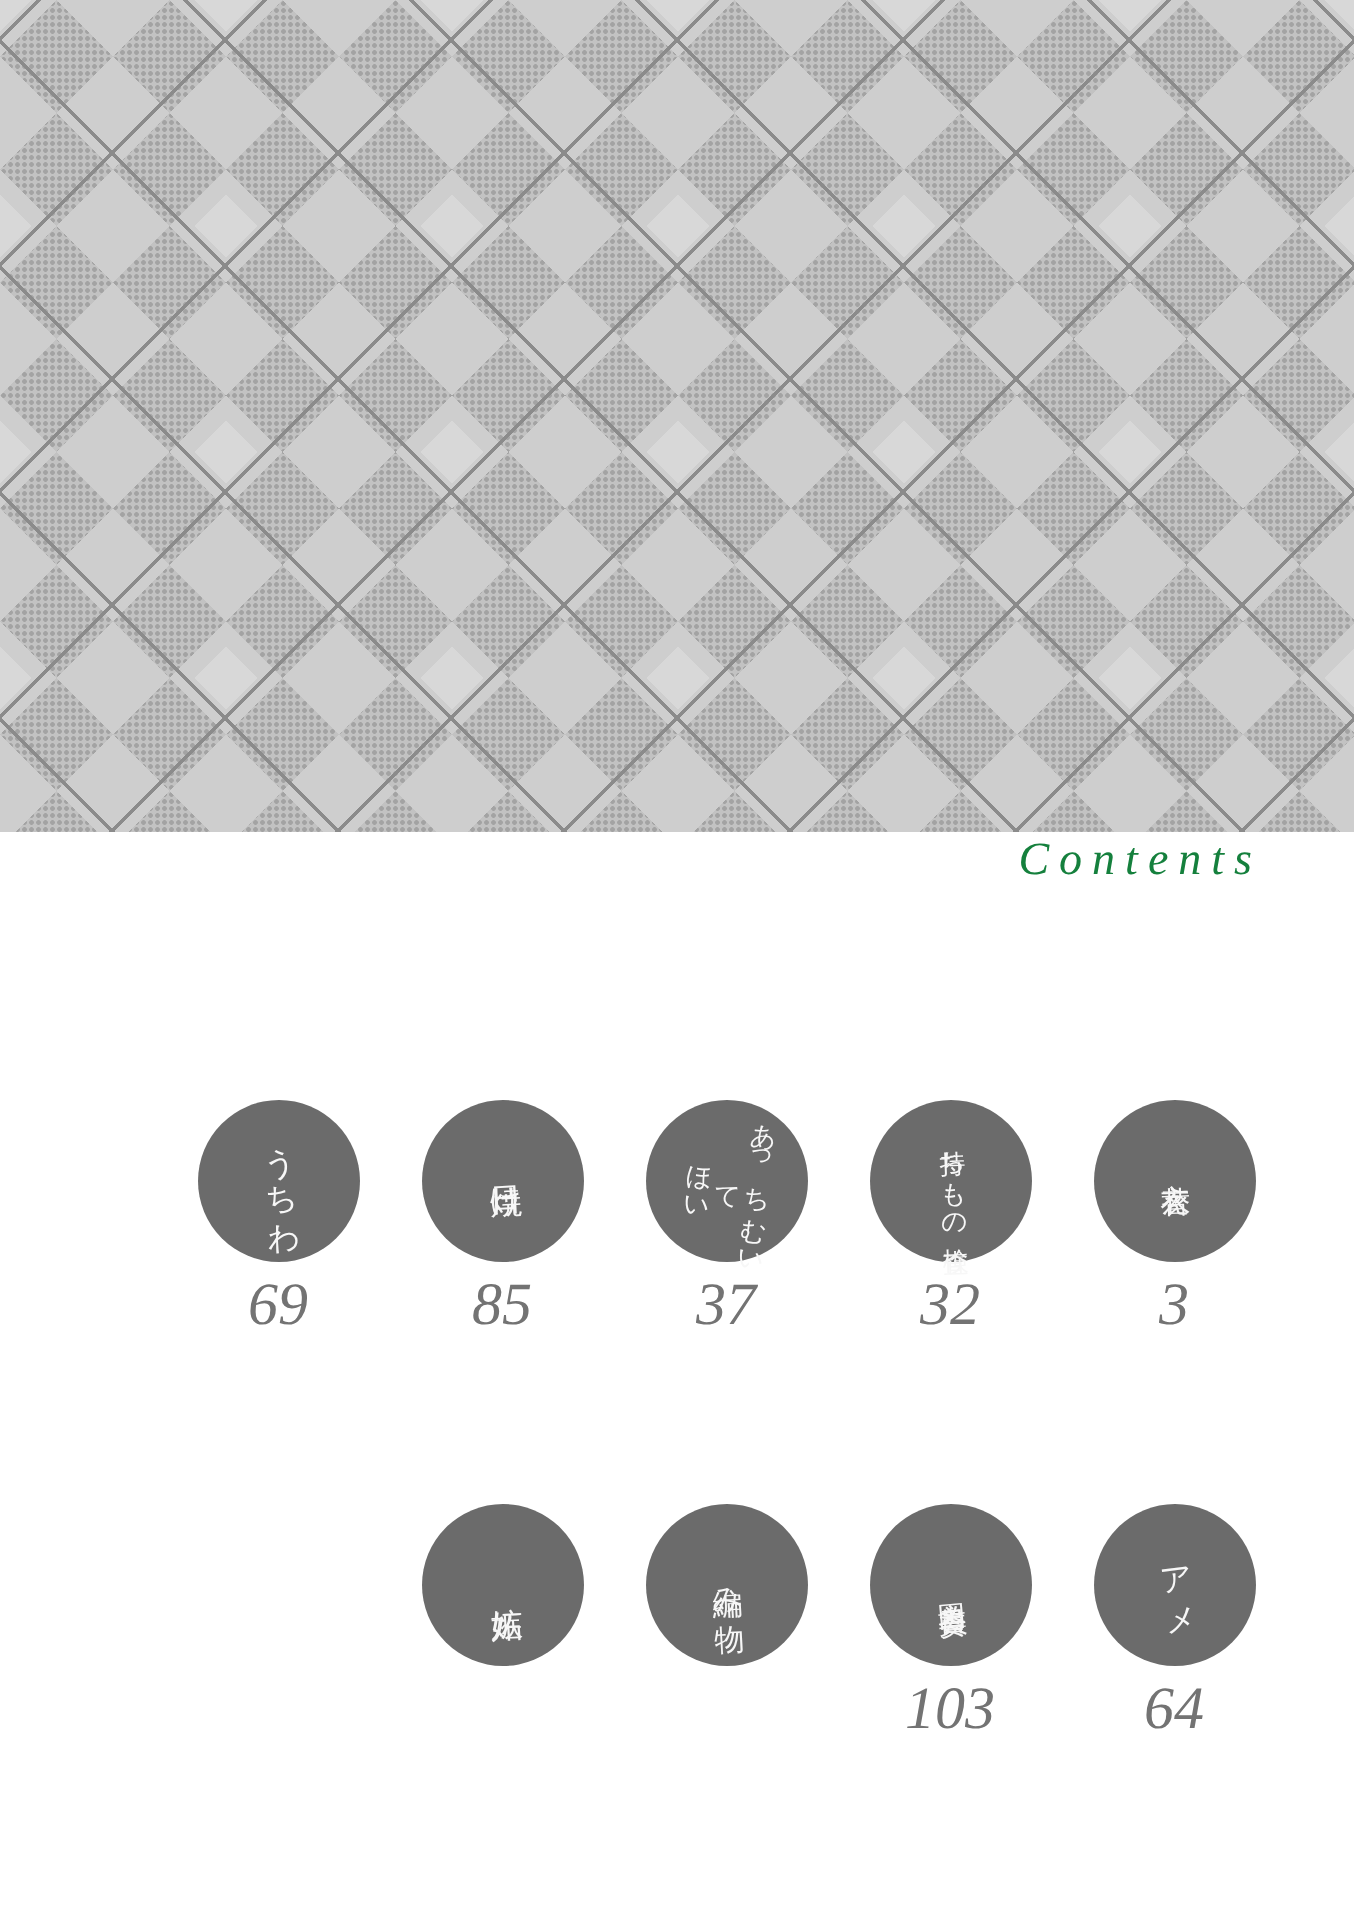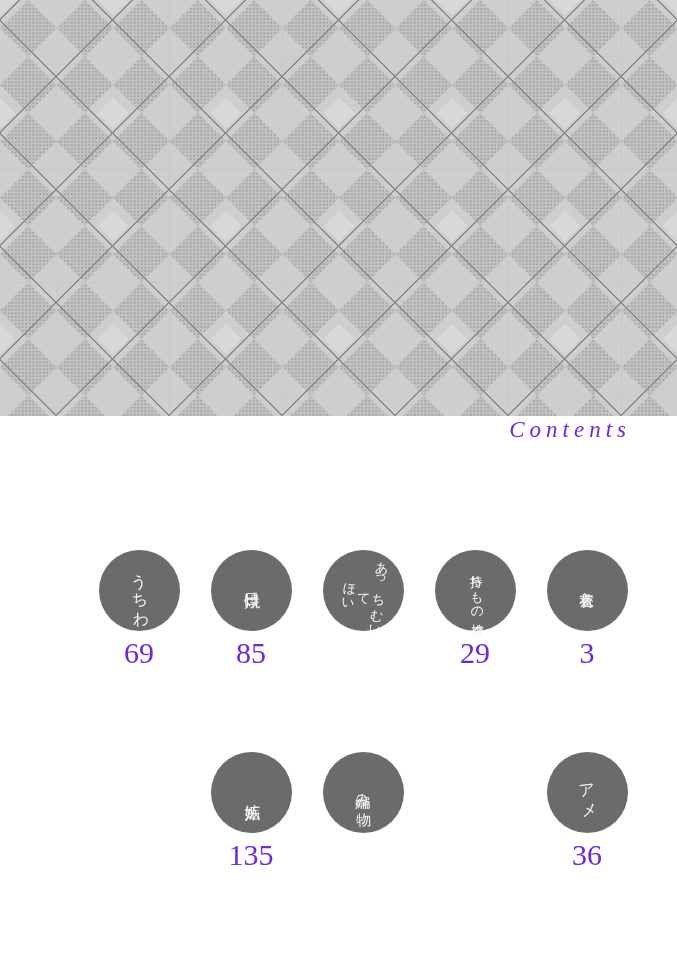--- a/index.html
+++ b/index.html
@@ -45,21 +45,21 @@
   }
 
   
   .contents-title {
     position:absolute;
     top:417px; right:46px;
     font-family:"Liberation Serif", serif;
     font-style:italic;
     font-size:23px;
     letter-spacing:5px;
-    color:#6d28d9;
+    color:#15803d;
   }
 
   
   .toc-item {
     position:absolute;
     width:100px;
     text-align:center;
   }
   .circle {
     width:81px; height:81px;
@@ -76,23 +76,24 @@
     white-space:pre-line;
     color:#f7f7f7;
     font-weight:500;
     line-height:1.15;
     letter-spacing:1px;
     font-family:"Liberation Sans", sans-serif;
   }
   .pageno {
     margin-top:7px;
     font-family:"Liberation Serif", serif;
+    font-style:italic;
     font-size:30px;
     line-height:1;
-    color:#6d28d9;
+    color:#737373;
     text-align:center;
   }
 
   
   .p0 { left:89px;  top:550px; }
   .p1 { left:201px; top:550px; }
   .p2 { left:313px; top:550px; }
   .p3 { left:425px; top:550px; }
   .p4 { left:537px; top:550px; }
   
@@ -133,50 +134,56 @@
       <span class="vtext">日焼け</span>
     </div>
     <div class="pageno">85</div>
   </div>
 
   <div class="toc-item p2">
     <div class="circle">
       <span class="vtext">あっちむいて
 ほい</span>
     </div>
+    <div class="pageno">37</div>
   </div>
 
   <div class="toc-item p3">
     <div class="circle">
       <span class="vtext">持ちもの検査</span>
     </div>
-    <div class="pageno">29</div>
+    <div class="pageno">32</div>
   </div>
 
   <div class="toc-item p4">
     <div class="circle">
       <span class="vtext">衣替え</span>
     </div>
     <div class="pageno">3</div>
   </div>
 
   <div class="toc-item p5">
     <div class="circle">
       <span class="vtext">嫉妬</span>
     </div>
-    <div class="pageno">135</div>
   </div>
 
   <div class="toc-item p6">
     <div class="circle">
       <span class="vtext">編み物</span>
     </div>
   </div>
 
+  <div class="toc-item p7">
+    <div class="circle">
+      <span class="vtext">図書委員</span>
+    </div>
+    <div class="pageno">103</div>
+  </div>
 
   <div class="toc-item p8">
     <div class="circle">
       <span class="vtext">アメ</span>
     </div>
-    <div class="pageno">36</div>
+    <div class="pageno">64</div>
   </div>
 
 </div>
 
 </body></html>

